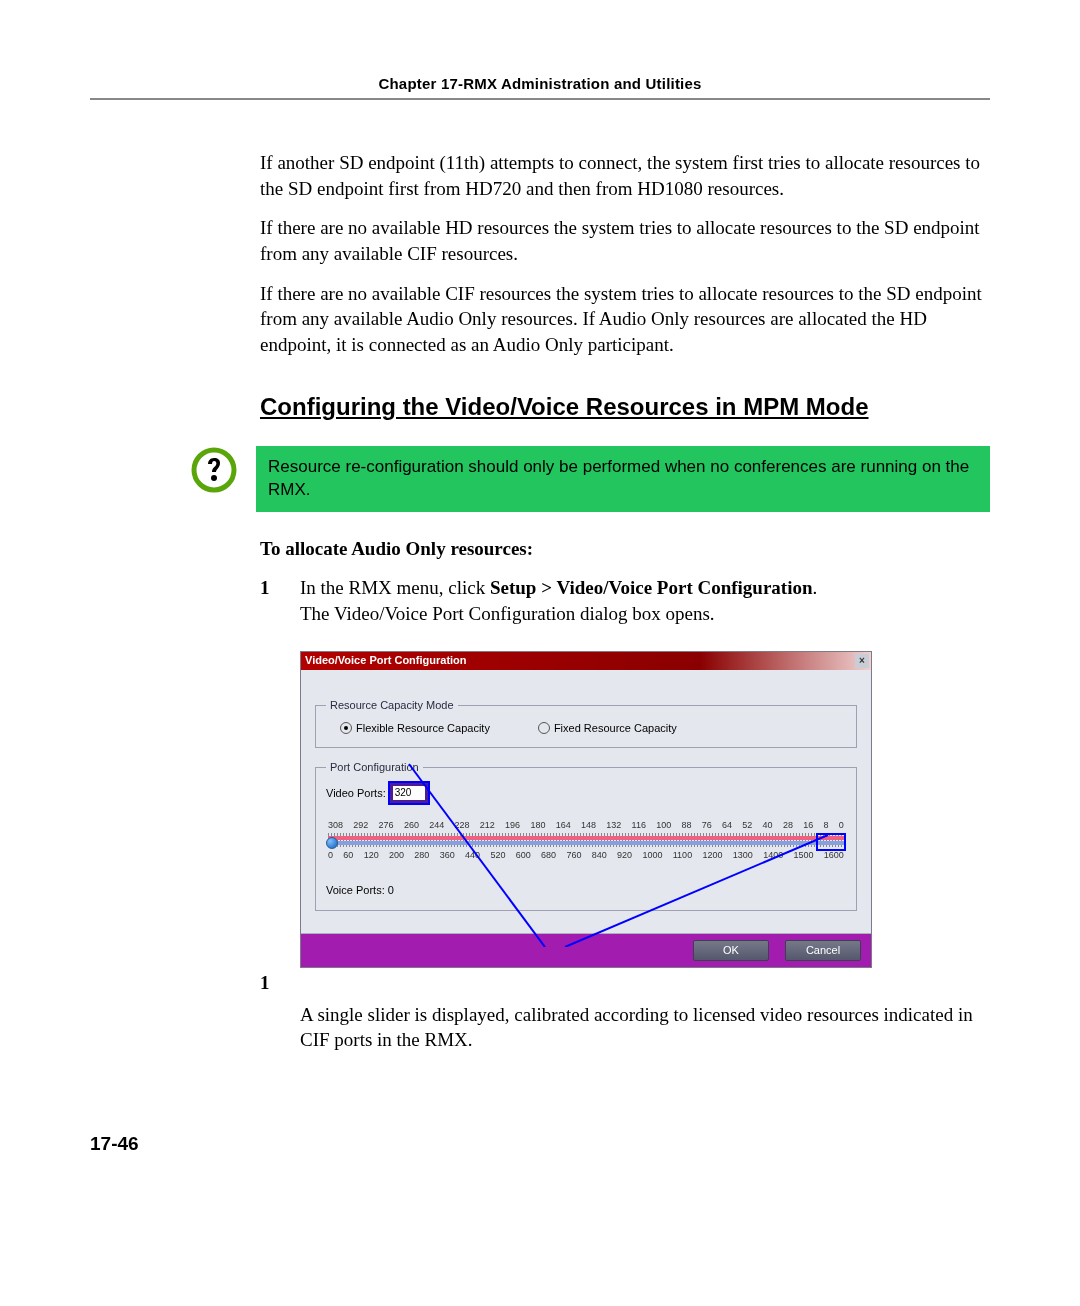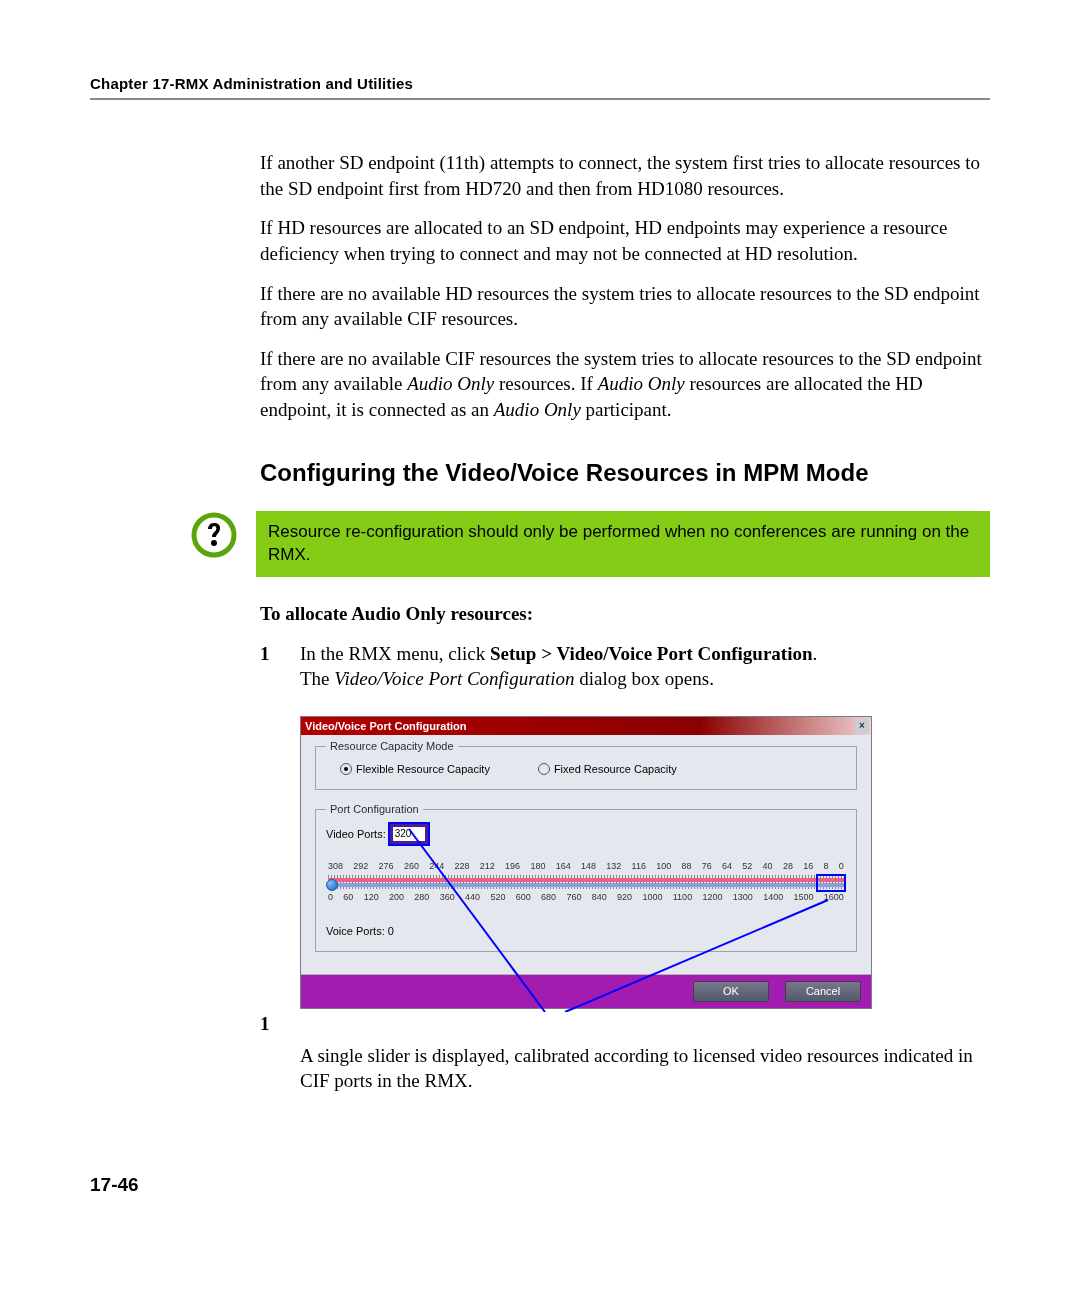--- a/index.html
+++ b/index.html
@@ -11,57 +11,59 @@
     width: 1080px;
   }
   .page {
     padding: 75px 90px 60px 90px;
   }
   .running-head {
     font-family: "Arial Narrow", Arial, sans-serif;
     font-weight: bold;
     font-size: 15px;
     letter-spacing: 0.2px;
+    text-align: center;
   }
   .rule {
     height: 2px;
     background: #888;
     margin-top: 6px;
     margin-bottom: 50px;
   }
   .body-col {
     margin-left: 170px;
     font-size: 19px;
     line-height: 1.35;
   }
   .para {
     margin: 0 0 14px 0;
   }
-  .italic { font-style: italic; }
+  .italic { }
   .bold { font-weight: bold; }
   h2.section {
     font-family: Arial, "Helvetica Neue", Helvetica, sans-serif;
     font-weight: 900;
     font-size: 24px;
     margin: 34px 0 22px 0;
+    text-decoration: underline;
   }
   .note-row {
     display: flex;
     align-items: flex-start;
     gap: 18px;
     margin-left: -70px;
     margin-bottom: 24px;
   }
   .note-icon {
     flex: 0 0 48px;
     height: 48px;
   }
   .note-box {
     flex: 1;
-    background: #84cc16;
+    background: #22c55e;
     font-family: Arial, Helvetica, sans-serif;
     font-size: 17px;
     line-height: 1.35;
     padding: 10px 12px;
   }
   .step-block {
     margin-top: 6px;
   }
   .step-row {
     display: flex;
@@ -107,21 +109,21 @@
     width: 14px;
     height: 14px;
     background: #c9cdd6;
     color: #333;
     font-size: 10px;
     text-align: center;
     line-height: 14px;
     margin-right: 2px;
   }
   .dlg-body {
-    padding: 4px 14px 10px 14px;
+    padding: 28px 14px 10px 14px;
     background: #e5e7ee;
   }
   fieldset.fs {
     border: 1px solid #a0a0b0;
     margin: 0 0 12px 0;
     padding: 8px 10px 12px 10px;
     font-size: 11px;
   }
   fieldset.fs legend {
     padding: 0 4px;
@@ -233,21 +235,20 @@
 <body>
 
 <div class="page">
 
   <div class="running-head">Chapter 17-RMX Administration and Utilities</div>
   <div class="rule"></div>
 
   <div class="body-col">
 
     <p class="para">If another SD endpoint (11th) attempts to connect, the system first tries to allocate resources to the SD endpoint first from HD720 and then from HD1080 resources.</p>
-    <p class="para">If HD resources are allocated to an SD endpoint, HD endpoints may experience a resource deficiency when trying to connect and may not be connected at HD resolution.</p>
     <p class="para">If there are no available HD resources the system tries to allocate resources to the SD endpoint from any available CIF resources.</p>
     <p class="para">
       <span>If there are no available CIF resources the system tries to allocate resources to the SD endpoint from any available </span><span class="italic">Audio Only</span><span> resources. If </span><span class="italic">Audio Only</span><span> resources are allocated the HD endpoint, it is connected as an </span><span class="italic">Audio Only</span><span> participant.</span>
     </p>
 
     <h2 class="section">Configuring the Video/Voice Resources in MPM Mode</h2>
 
     <div class="note-row">
       <svg class="note-icon" viewBox="0 0 48 48">
         <circle cx="24" cy="24" r="20" fill="none" stroke="#5aa50a" stroke-width="5"></circle>

